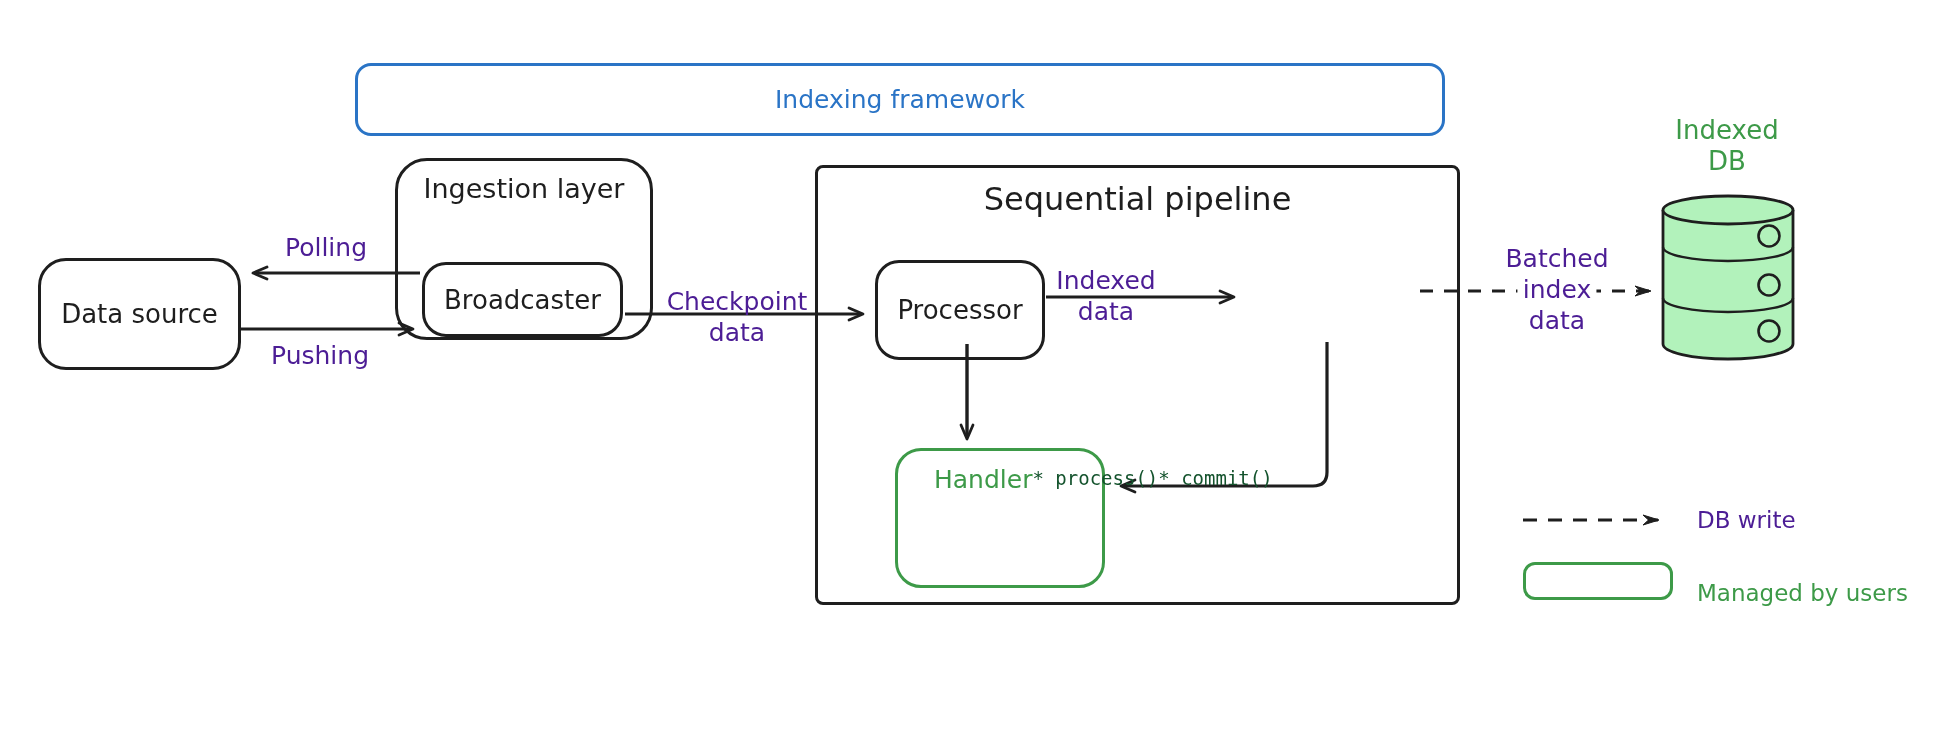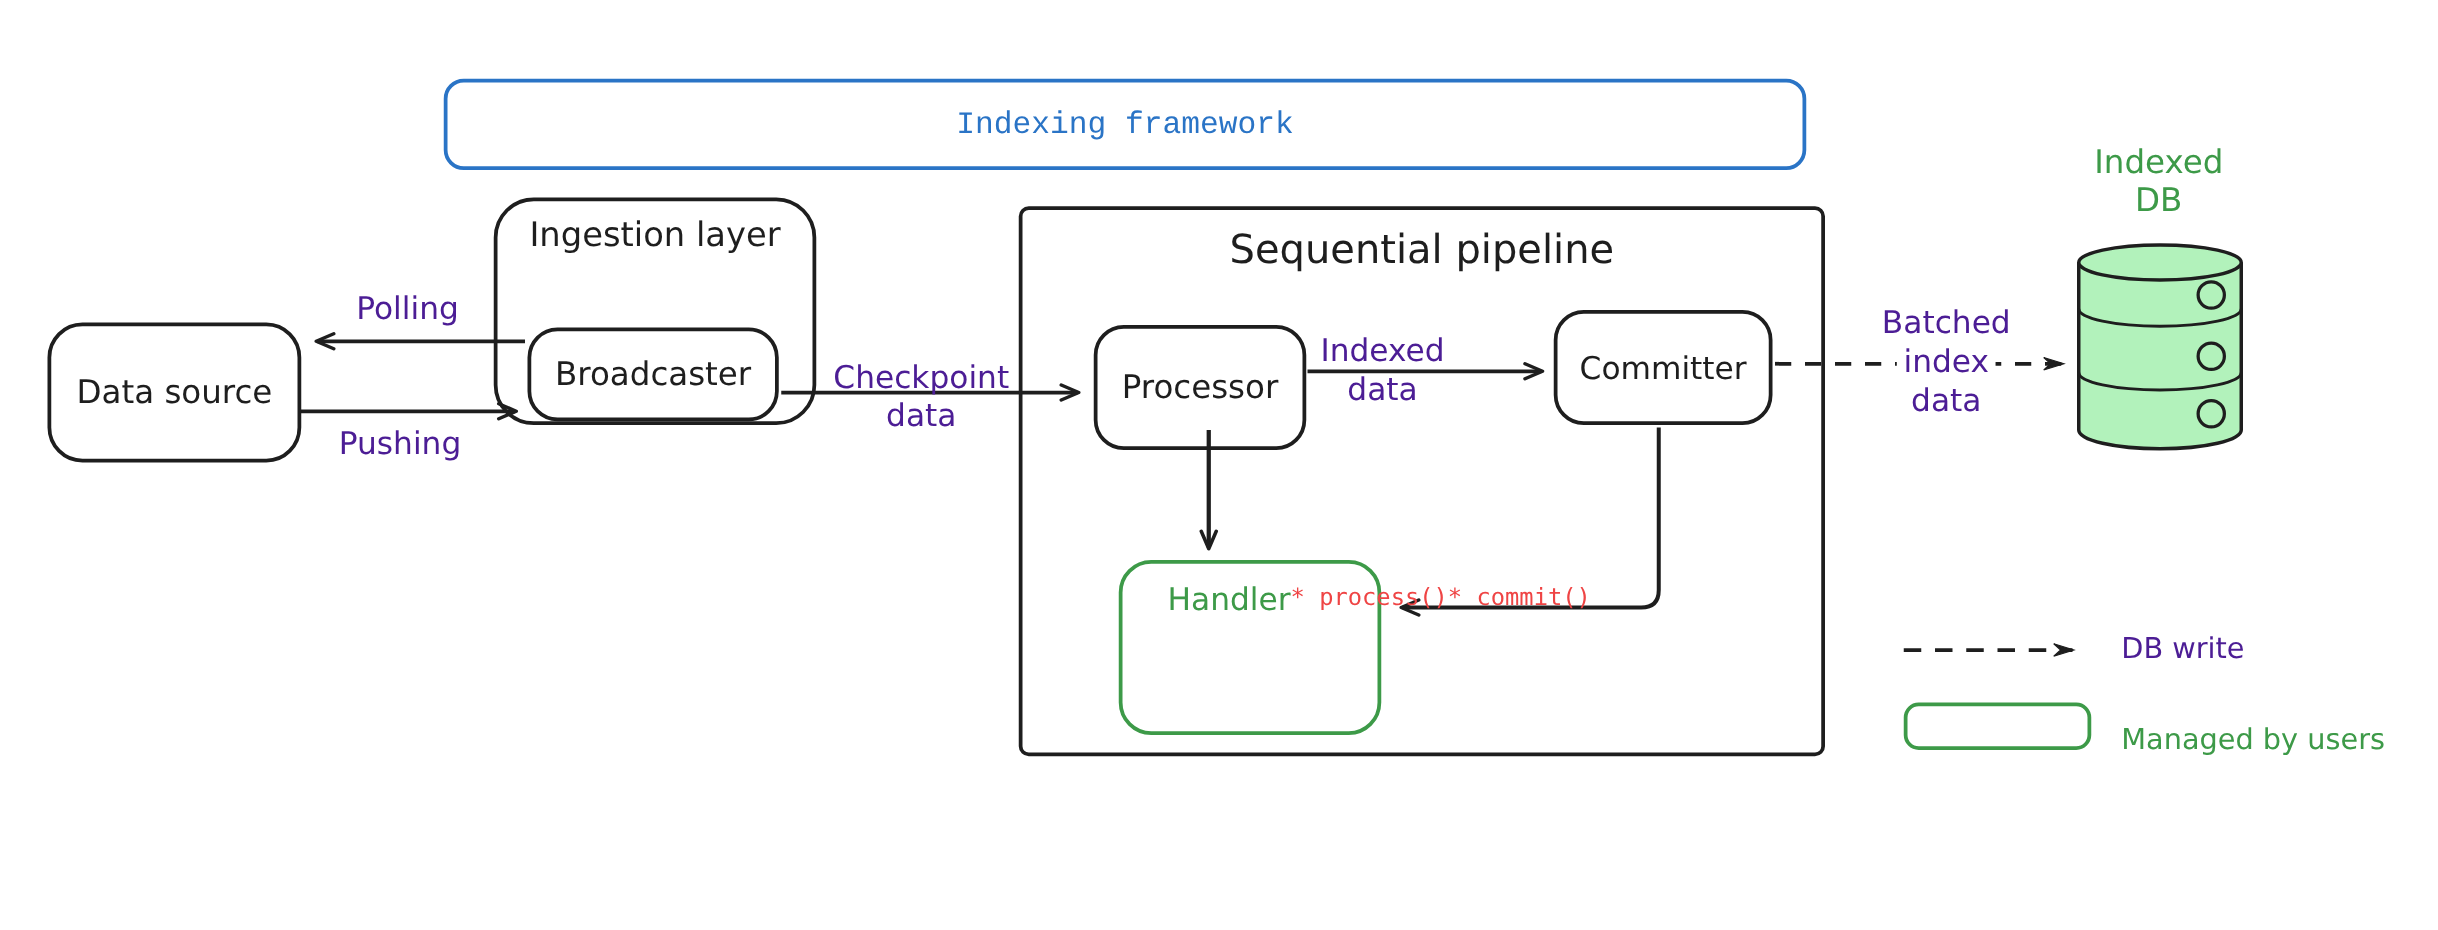--- a/index.html
+++ b/index.html
@@ -13,41 +13,41 @@
   }
   svg.layer{position:absolute;left:0;top:0;z-index:1;}
   .box{
     position:absolute;box-sizing:border-box;
     border:3px solid #1e1e1e;
     background:transparent;
     display:flex;align-items:center;justify-content:center;
     z-index:2;
   }
   .box .box-label{white-space:nowrap;}
-  .frame-blue{border-color:#2a74c6;border-radius:16px;font-family:Liberation Mono, monospace;}
+  .frame-blue{border-color:#2a74c6;border-radius:16px;}
   .frame-blue .box-label{color:#2a74c6;font-size:25px;}
   .group-box{align-items:flex-start;}
   .group-title{font-size:27px;padding-top:12px;white-space:nowrap;}
   .node-label{font-size:26px;}
   .green-box{border-color:#3d9a48;}
   .lbl{
     position:absolute;z-index:3;white-space:nowrap;
     font-size:25px;color:#4c1d95;
     transform:translate(-50%,-50%);
     text-align:center;line-height:31px;
   }
   .lbl.left-anchor{transform:translate(0,-50%);text-align:left;}
   .green-text{color:#3d9a48;}
   .mono{font-family:"DejaVu Sans Mono", monospace;}
   #handler-box{
     flex-direction:row;align-items:flex-start;justify-content:flex-start;
     border-radius:26px;padding:14px 0 0 36px;
   }
   #handler-title{font-size:25px;color:#3d9a48;margin-bottom:9px;}
-  .handler-method{font-size:19px;color:#ef4444;line-height:27px;white-space:nowrap;}
+  .handler-method{font-size:19px;color:#14532d;line-height:27px;white-space:nowrap;}
   #legend-swatch{border-radius:12px;}
   .white-chip{background:#ffffff;padding:0 5px;}
 </style>
 </head>
 <body>
 
 <div id="canvas">
 
   <svg class="layer" width="1950" height="744" viewBox="0 0 1950 744">
     <defs>
@@ -103,23 +103,20 @@
   </div>
 
   <div class="box group-box" style="left:815px;top:165px;width:645px;height:440px;border-radius:8px;">
     <span class="group-title" style="font-size:32px;">Sequential pipeline</span>
   </div>
 
   <div class="box" style="left:875px;top:243px;width:170px;height:100px;border-radius:24px;margin-top:17px;">
     <span class="box-label node-label">Processor</span>
   </div>
 
-  <div class="box" style="left:1243px;top:248px;width:175px;height:92px;border-radius:24px;">
-    <span class="box-label" style="font-size:25px;">Committer</span>
-  </div>
 
   <div class="box green-box" id="handler-box" style="left:895px;top:448px;width:210px;height:140px;">
     <div id="handler-title">Handler</div>
     <div class="handler-method mono">* process()</div>
     <div class="handler-method mono">* commit()</div>
   </div>
 
   <div class="lbl" style="left:326px;top:247px;">Polling</div>
 
   <div class="lbl" style="left:320px;top:355px;">Pushing</div>

